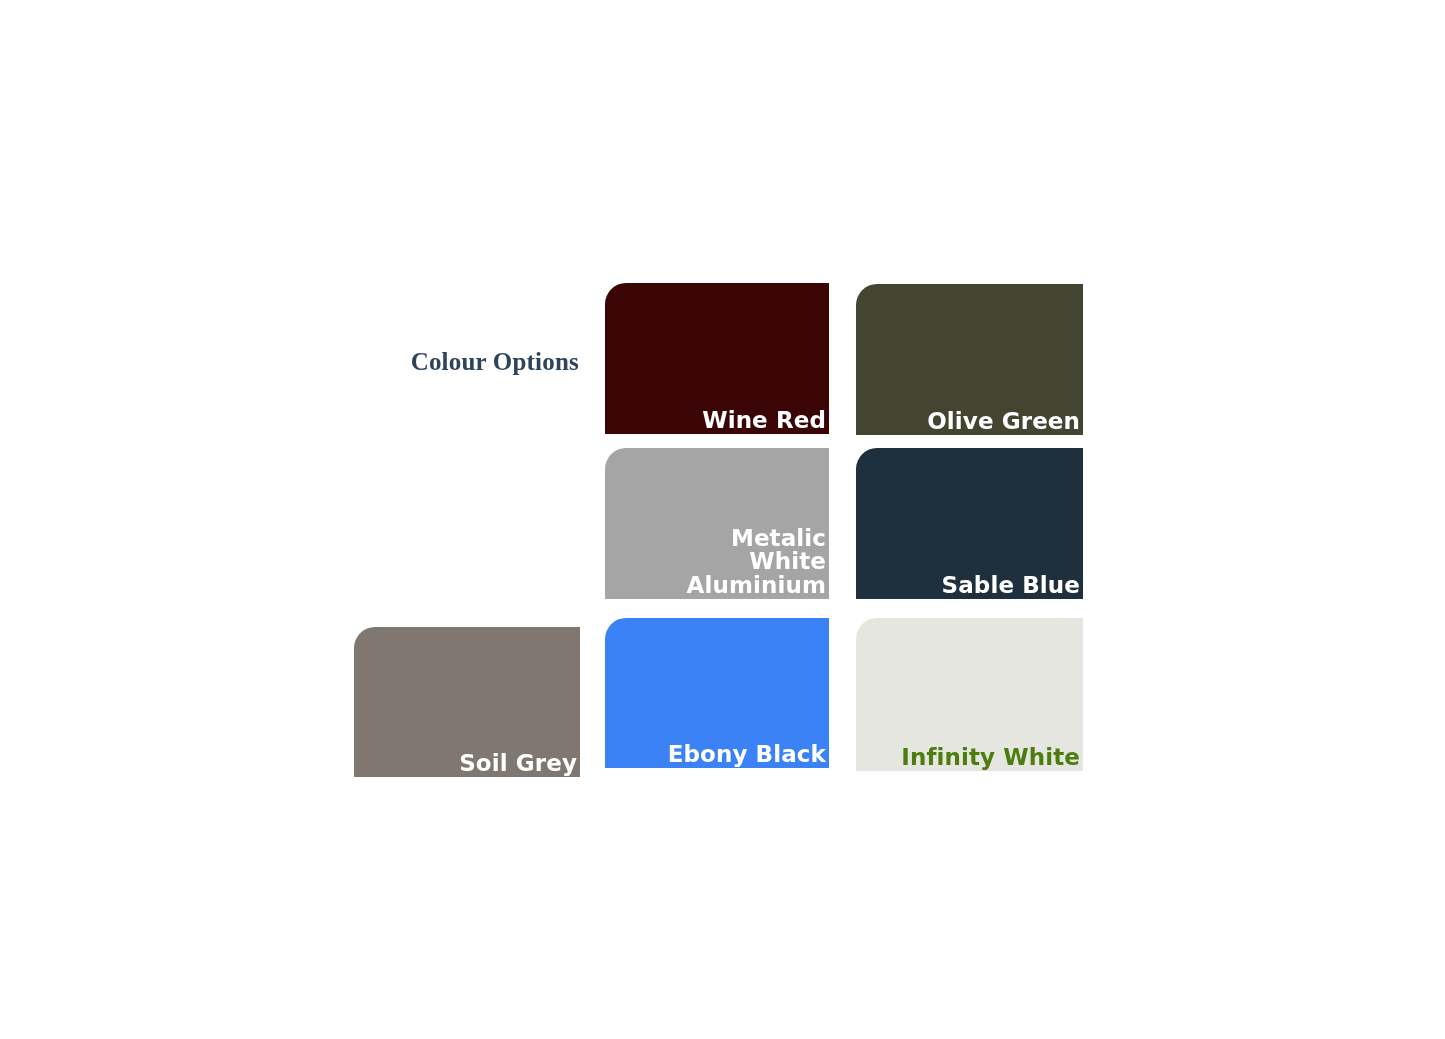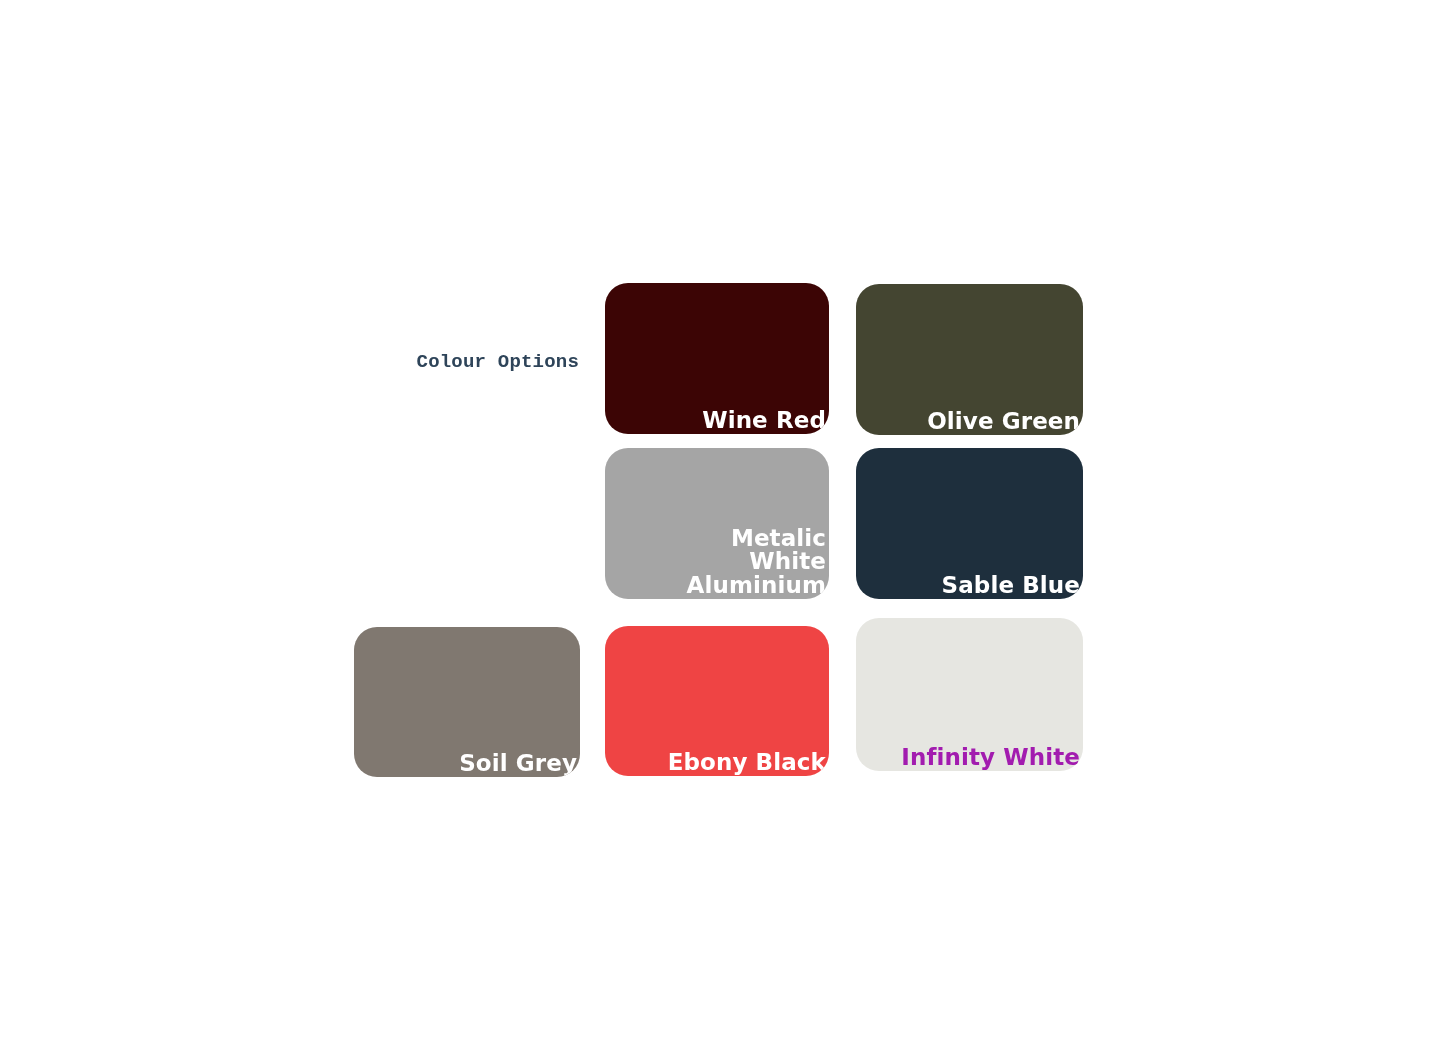--- a/index.html
+++ b/index.html
@@ -28,56 +28,55 @@
   }
 
   .heading-cell {
     position: absolute;
     display: flex;
     align-items: center;
     justify-content: flex-end;
   }
 
   .board-heading {
-    font-size: 19px;
+    font-size: 25px;
     font-weight: bold;
     letter-spacing: 0.2px;
     color: #2e4459;
     white-space: nowrap;
-    font-family: Liberation Mono, monospace;
+    font-family: Liberation Serif, serif;
   }
 
   .swatch {
     position: absolute;
     box-sizing: border-box;
     border-top-left-radius: 21px;
     border-top-right-radius: 0;
     border-bottom-left-radius: 0;
     border-bottom-right-radius: 0;
     overflow: hidden;
     display: flex;
     flex-direction: column;
     justify-content: flex-end;
     align-items: flex-end;
-    border-radius: 23px;
   }
 
   .swatch-label {
     font-size: 23px;
     font-weight: bold;
     line-height: 1.02;
     text-align: right;
     white-space: pre-line;
     padding: 0 3px 2px 0;
     letter-spacing: 0.1px;
     font-family: "DejaVu Sans", "Liberation Sans", sans-serif;
   }
 
   .label-light { color: #ffffff; }
-  .label-dark  { color: #a21caf; }
+  .label-dark  { color: #4d7c0f; }
 </style>
 </head>
 <body>
 
 <div id="swatch-board">
 
   <div class="heading-cell" style="left:354px; top:283px; width:225px; height:158px;">
     <span class="board-heading">Colour Options</span>
   </div>
 
@@ -96,21 +95,21 @@
   </div>
 
   <div class="swatch" style="left:856px; top:448px; width:227px; height:151px; background:#1e2f3d;padding-left:32px;">
     <span class="swatch-label label-light">Sable Blue</span>
   </div>
 
   <div class="swatch" style="left:354px; top:618px; width:226px; height:150px; background:#807870;margin-top:9px;">
     <span class="swatch-label label-light">Soil Grey</span>
   </div>
 
-  <div class="swatch" style="left:605px; top:618px; width:224px; height:150px; background:#ef4444;margin-top:8px;">
+  <div class="swatch" style="left:605px; top:618px; width:224px; height:150px; background:#3b82f6;">
     <span class="swatch-label label-light">Ebony Black</span>
   </div>
 
   <div class="swatch" style="left:856px; top:618px; width:227px; height:153px; background:#e6e6e1;">
     <span class="swatch-label label-dark">Infinity White</span>
   </div>
 
 </div>
 
 </body></html>

